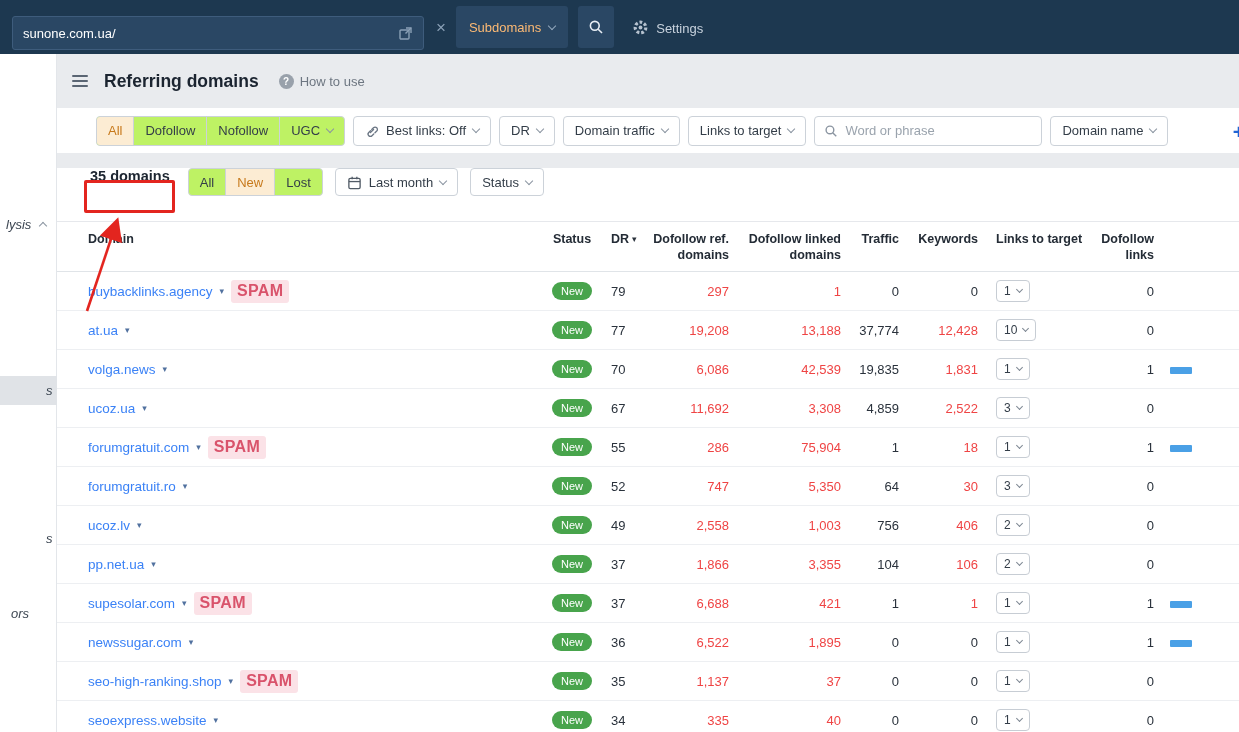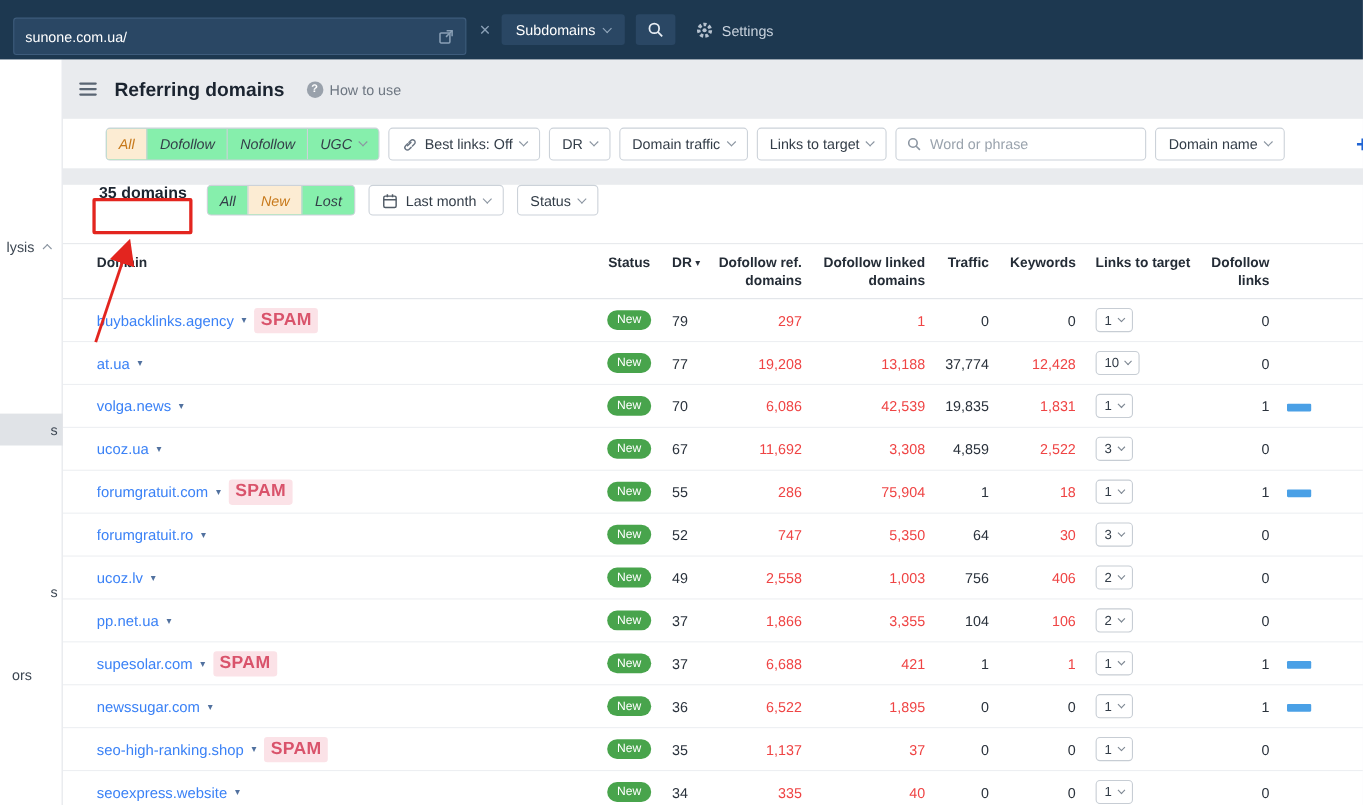--- a/index.html
+++ b/index.html
@@ -8,38 +8,38 @@
 
   
   .topbar { position:absolute; top:0; left:0; width:100%; height:54px;
     background:#1d3850; display:flex; align-items:center; padding:0 12px; z-index:10; }
   .urlbox { width:412px; height:34px; background:#2a4764; border:1px solid #3e5c7c;
     border-radius:3px; display:flex; align-items:center; padding:0 10px;margin-top:12px; }
   .urlbox input { flex:1; background:transparent; border:none; outline:none;
     color:#fff; font-size:13px; font-family:inherit; }
   .tb-icon { color:#8aa0b6; display:inline-flex; align-items:center; cursor:pointer; }
   .close-x { color:#8aa0b6; font-size:17px; margin-left:12px; cursor:pointer; line-height:1; }
-  .tb-btn { margin-left:10px; height:28px; background:#2a4764; border-radius:3px;
-    color:#ffffff; font-size:13px; display:inline-flex; align-items:center; gap:8px;
+  .tb-btn { margin-left:10px; height:42px; background:#2a4764; border-radius:3px;
+    color:#fdba74; font-size:13px; display:inline-flex; align-items:center; gap:8px;
     padding:0 13px; cursor:pointer; }
   .tb-search { width:36px; justify-content:center; padding:0; }
   .settings { margin-left:18px; display:inline-flex; align-items:flex-end; gap:7px;
     color:#c8d2dd; font-size:13px; cursor:pointer; }
 
   .chev { display:inline-block; width:6px; height:6px;
     border-right:1.5px solid currentColor; border-bottom:1.5px solid currentColor;
     transform:rotate(45deg); margin-top:-3px; }
   .chev.up { transform:rotate(-135deg); margin-top:3px; }
   .chev.gray { color:#8b95a1; }
   .chev.navy { color:#93a8bd; }
   .chev-sm { width:5px; height:5px; }
 
   
   .sidebar { position:absolute; top:54px; left:0; width:57px; bottom:0;
-    background:#fff; border-right:1px solid #e3e6ea; z-index:5; }
+    background:#fff; border-right:1px solid #e3e6ea; z-index:5;font-style:italic; }
   .s-item { position:absolute; left:0; width:57px; font-size:13px; color:#3c4652;
     display:flex; align-items:center; cursor:pointer; white-space:nowrap; overflow:hidden; }
   .si-0 { top:160px; height:20px; padding-left:6px; gap:9px; }
   .si-1 { top:322px; height:29px; padding-left:46px; background:#e0e3e7; }
   .si-2 { top:474px; height:20px; padding-left:46px; }
   .si-3 { top:549px; height:20px; padding-left:11px; }
 
   
   .titlebar { position:absolute; left:57px; top:54px; right:0; height:54px;
     background:#e9ebee; display:flex; align-items:center; }
@@ -48,21 +48,21 @@
   .page-title { margin-left:16px; font-size:17.5px; font-weight:bold; color:#1b2430; }
   .howto { margin-left:20px; display:inline-flex; align-items:center; gap:6px;
     color:#6d7681; font-size:13px; cursor:pointer; }
   .qmark { width:15px; height:15px; border-radius:50%; background:#99a1ab; color:#fff;
     font-size:10px; font-weight:bold; display:inline-flex; align-items:center; justify-content:center; }
 
   
   .filterbar { position:absolute; left:57px; top:108px; right:0; height:45px;
     background:#fff; display:flex; align-items:center; padding-left:39px; gap:8px; }
   .fgroup { display:inline-flex; border:1px solid #ccd2d9; border-radius:4px;
-    overflow:hidden; height:30px; background:#86efac;font-style:italic; }
+    overflow:hidden; height:30px; background:#bef264; }
   .ftab { display:inline-flex; align-items:center; gap:7px; padding:0 11px;
     font-size:13px; color:#333d48; border-left:1px solid #ccd2d9; cursor:pointer; }
   .ftab:first-child { border-left:none; }
   .ftab.selected { background:#fcecd3; color:#c7791b; }
   .fbtn { height:30px; border:1px solid #ccd2d9; border-radius:4px; background:#fff;
     display:inline-flex; align-items:center; gap:7px; padding:0 11px;
     font-size:13px; color:#333d48; cursor:pointer; white-space:nowrap; }
   .fsearch { width:228px; height:30px; border:1px solid #ccd2d9; border-radius:4px;
     display:flex; align-items:center; gap:7px; padding:0 9px; background:#fff; }
   .fsearch input { flex:1; border:none; outline:none; font-size:13px; color:#333d48;

